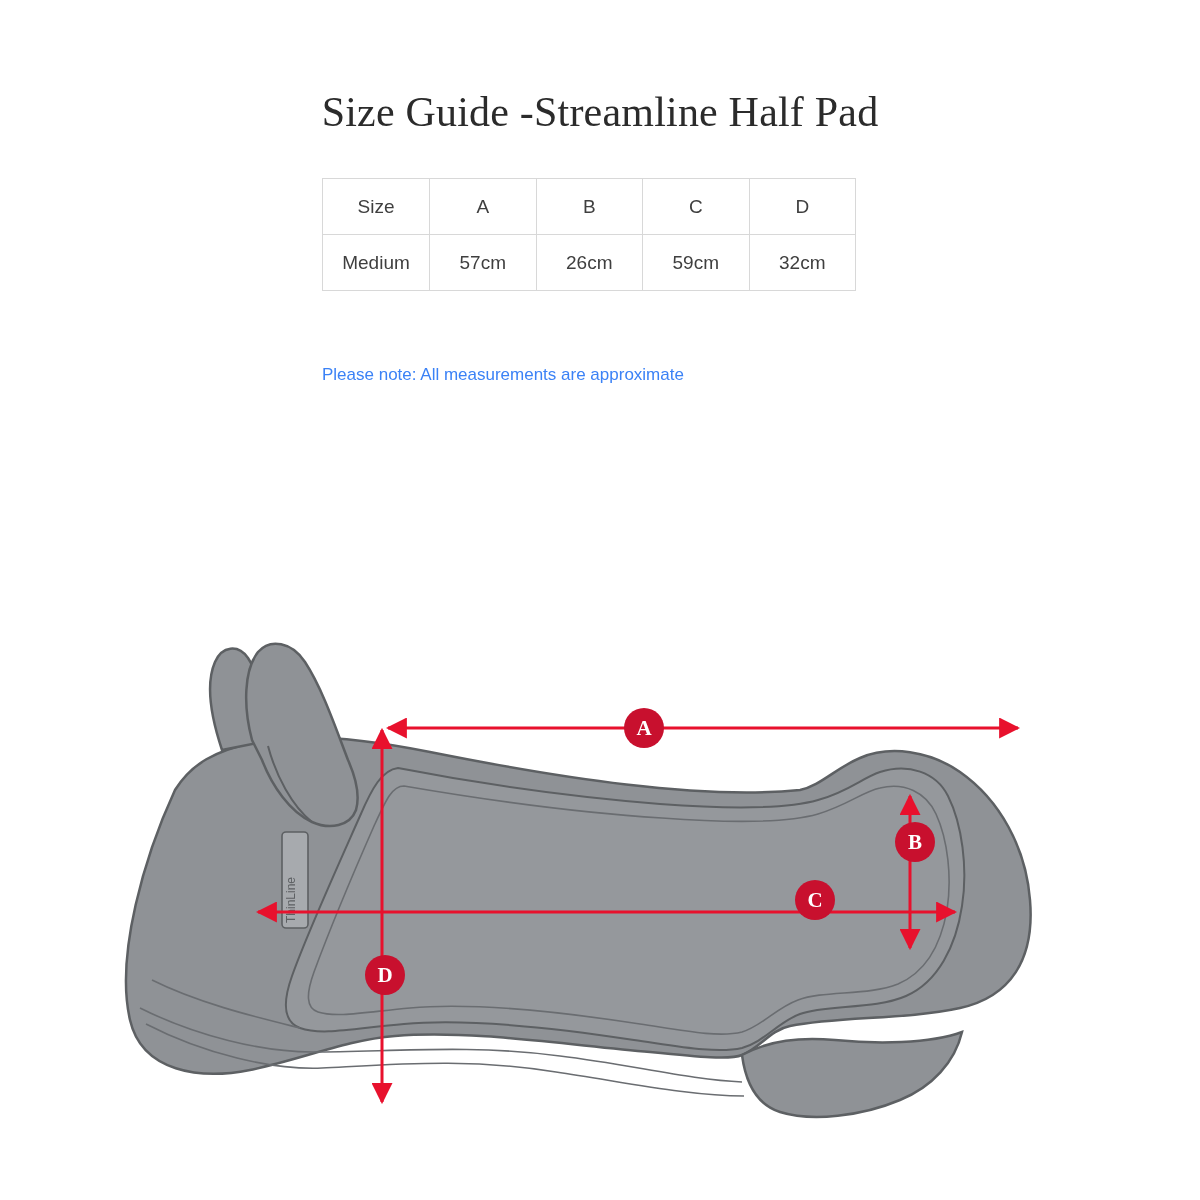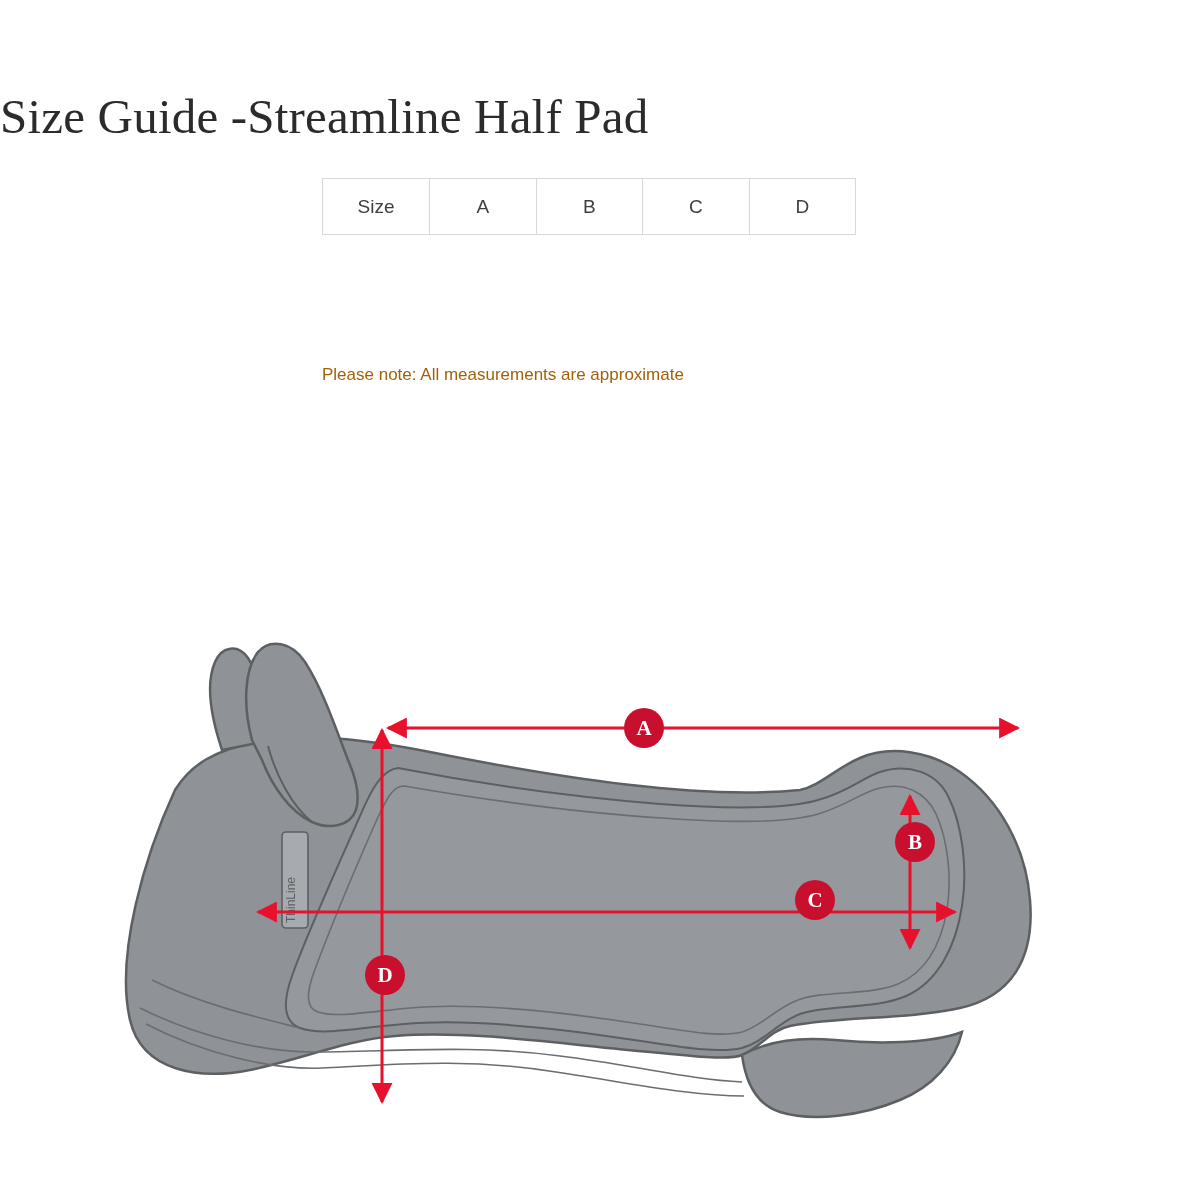--- a/index.html
+++ b/index.html
@@ -20,22 +20,23 @@
     width: 1200px;
     height: 1200px;
   }
 
   
   .title {
     position: absolute;
     left: 0;
     top: 88px;
     width: 1200px;
+    text-align: center;
     font-family: "Liberation Serif", serif;
-    font-size: 49px;
+    font-size: 42px;
     color: #2b2b2b;
     letter-spacing: 0.2px;
     white-space: nowrap;
   }
 
   
   .table-wrap {
     position: absolute;
     left: 322px;
     top: 178px;
@@ -58,21 +59,21 @@
     padding: 0;
   }
   table.size-table th.label-col, table.size-table td.label-col {
     width: 106px;
   }
   .note {
     position: absolute;
     left: 322px;
     top: 365px;
     font-size: 17px;
-    color: #a16207;
+    color: #3b82f6;
     white-space: nowrap;
   }
 
   
   .diagram {
     position: absolute;
     left: 0;
     top: 600px;
     width: 1200px;
     height: 580px;
@@ -112,20 +113,27 @@
       <thead>
         <tr>
           <th class="label-col">Size</th>
           <th>A</th>
           <th>B</th>
           <th>C</th>
           <th>D</th>
         </tr>
       </thead>
       <tbody>
+        <tr>
+          <td class="label-col">Medium</td>
+          <td>57cm</td>
+          <td>26cm</td>
+          <td>59cm</td>
+          <td>32cm</td>
+        </tr>
       </tbody>
     </table>
   </div>
 
   <div class="note">Please note: All measurements are approximate</div>
 
   <div class="diagram">
     <svg width="1200" height="580" viewBox="0 0 1200 580" xmlns="http://www.w3.org/2000/svg">
       <defs>
         <marker id="arrowEnd" viewBox="0 0 10 10" refX="9" refY="5" markerWidth="7" markerHeight="7" orient="auto-start-reverse">

